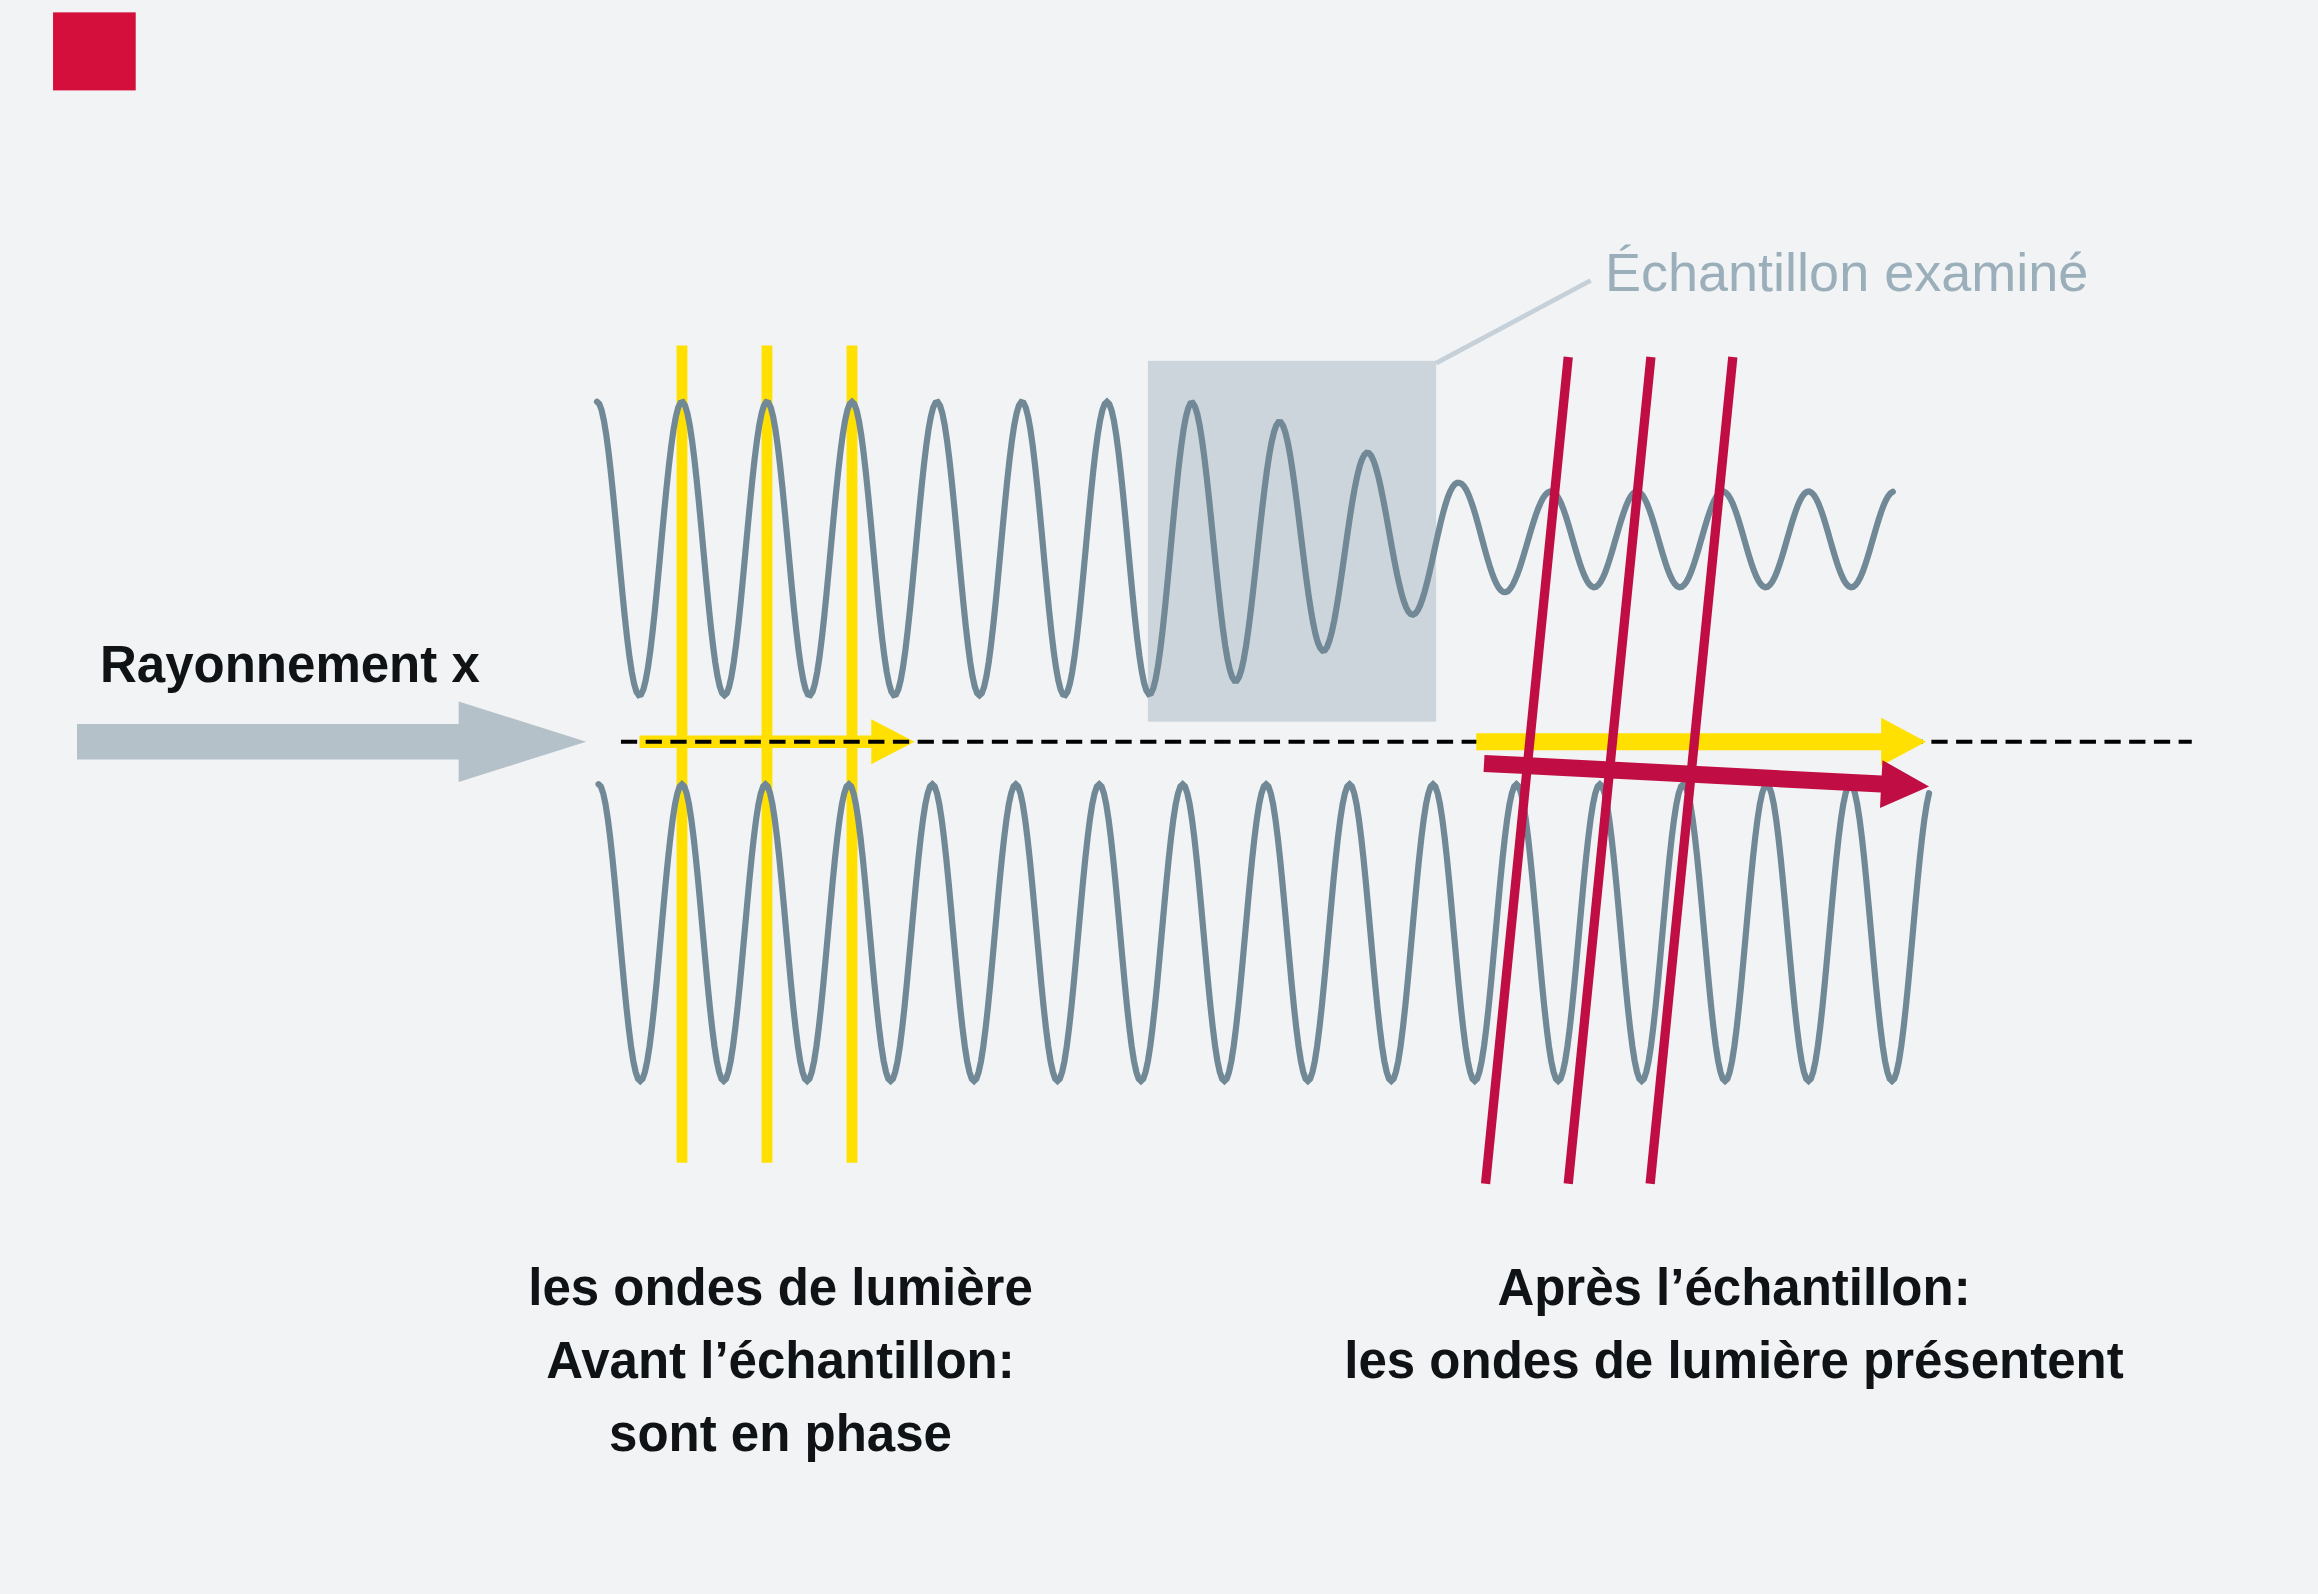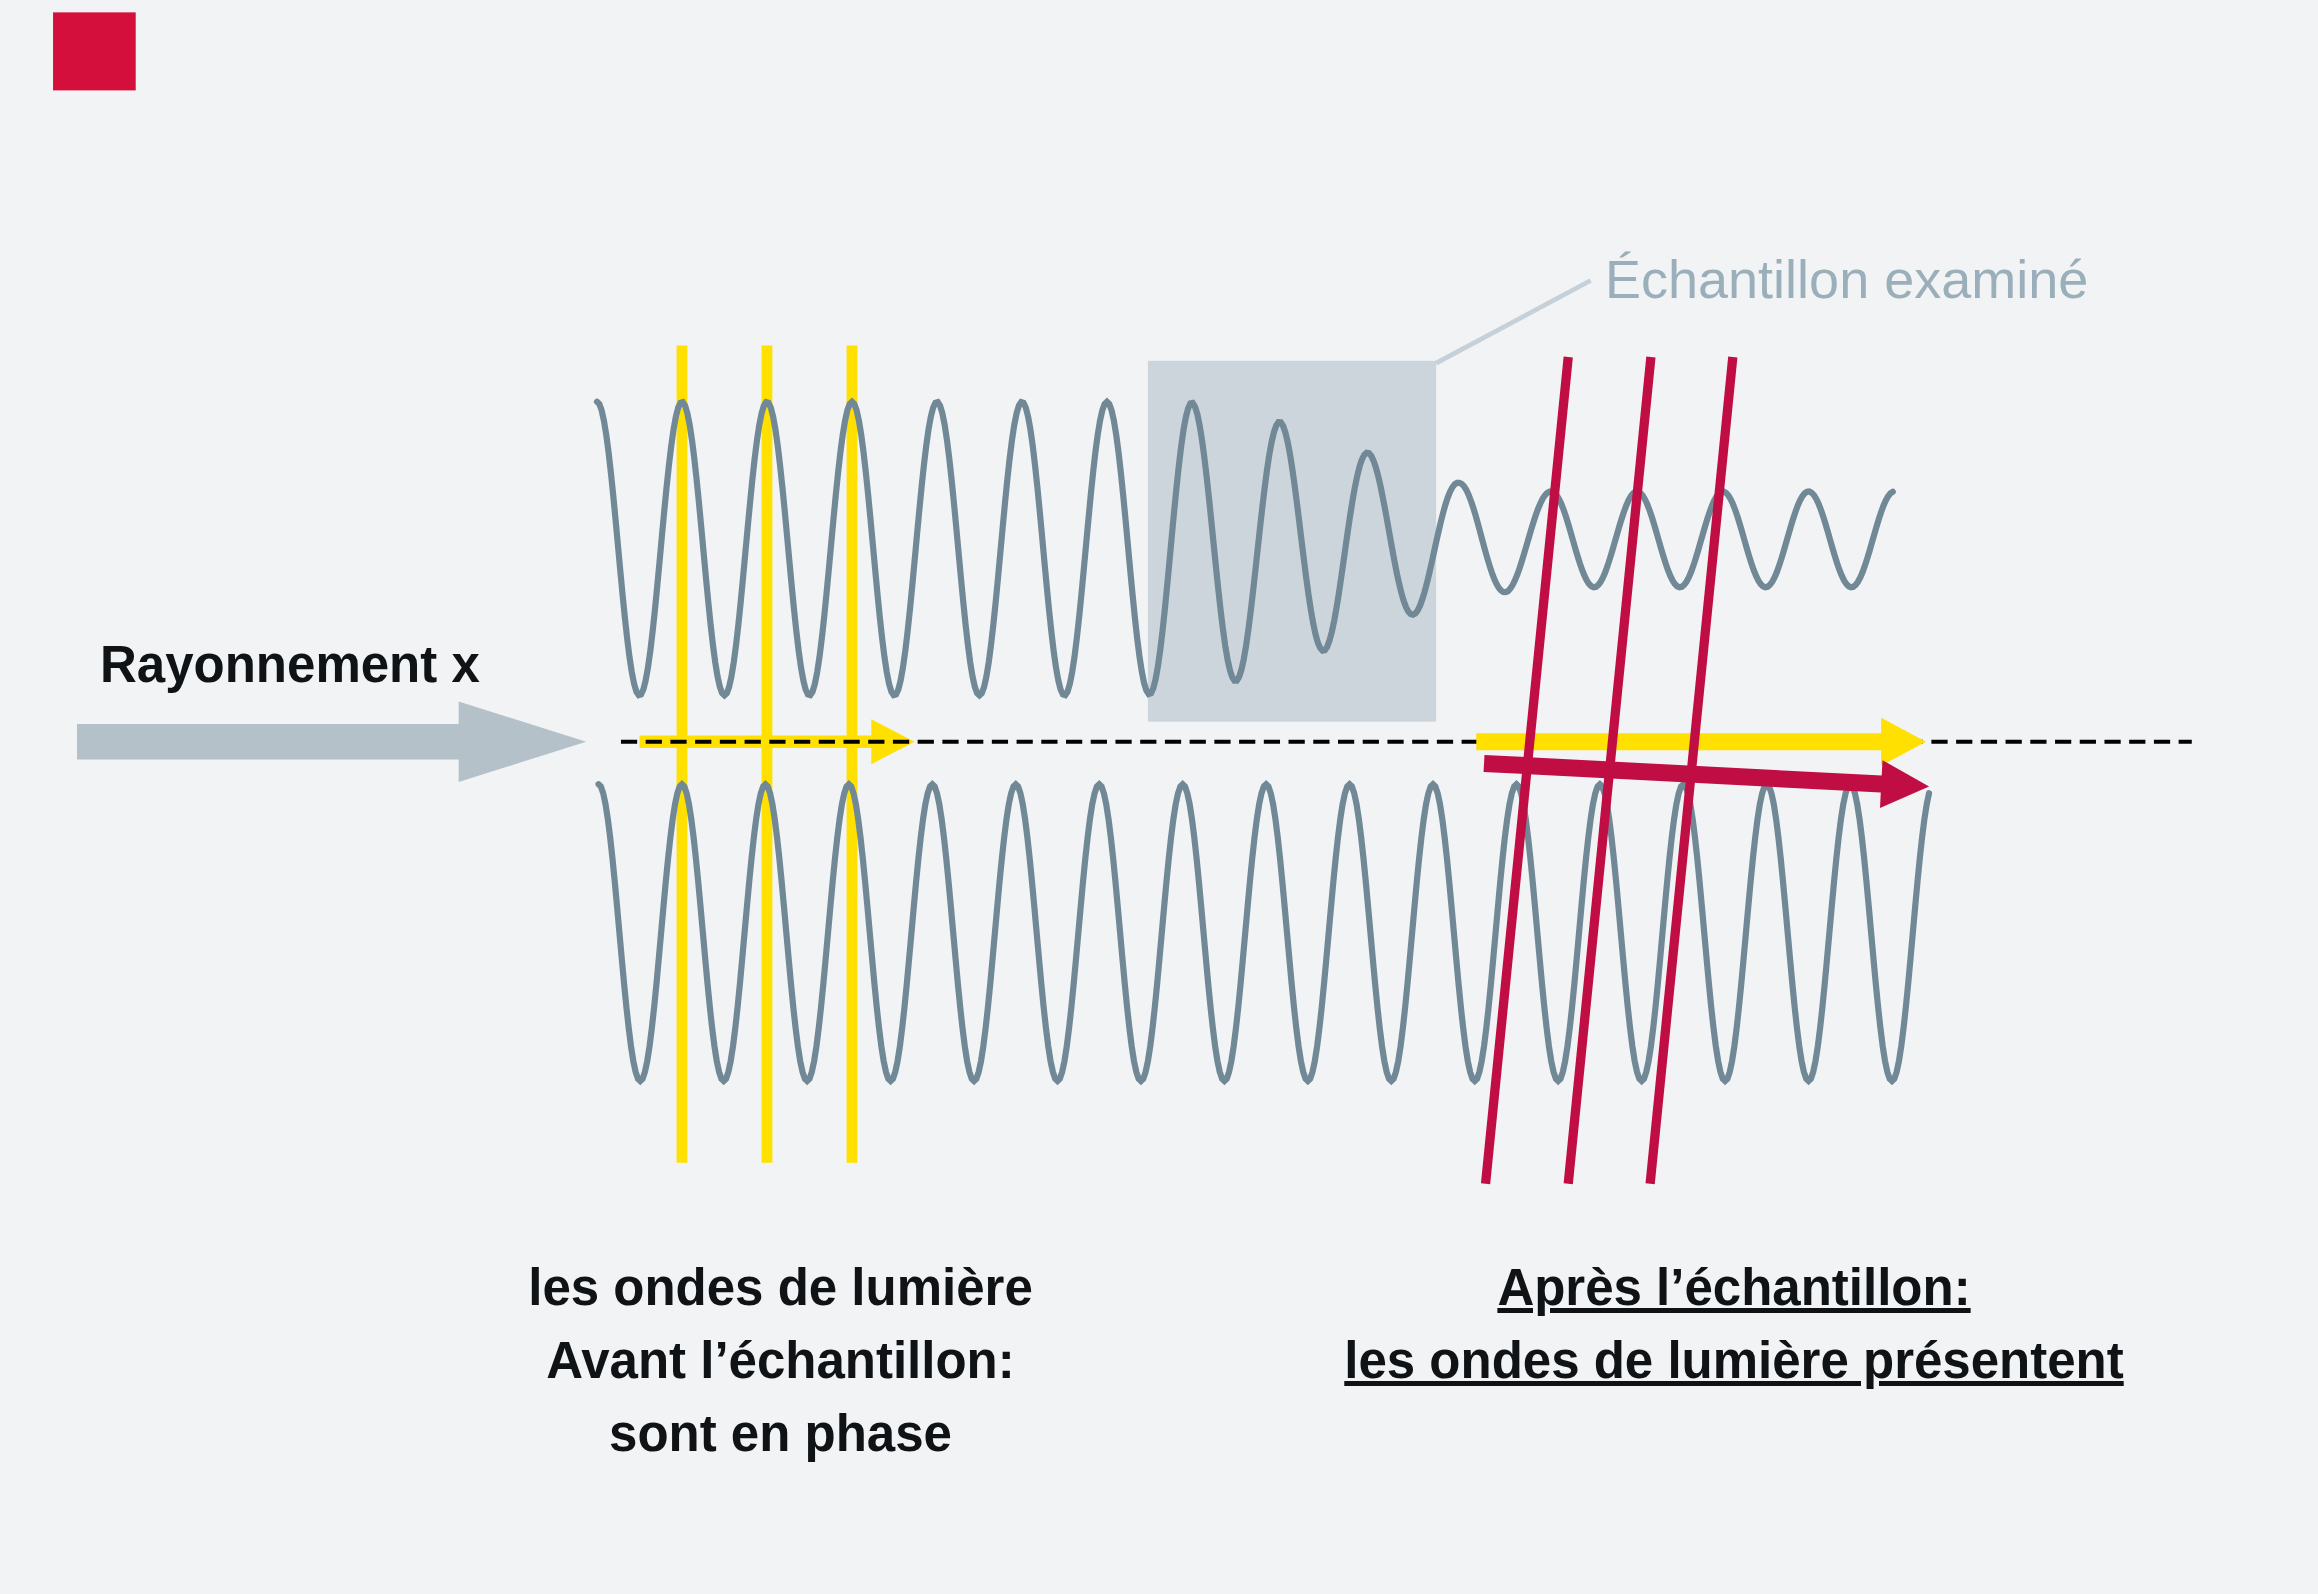--- a/index.html
+++ b/index.html
@@ -45,26 +45,26 @@
       <polygon points="1910.0,971.0 2434.0,971.0 2434.0,991.0 2492.0,960.0 2434.0,929.0 2434.0,949.0 1910.0,949.0" fill="#ffe000"></polygon>
       <line x1="2029" y1="462" x2="1922" y2="1532" stroke="#c00e44" stroke-width="12"></line>
       <line x1="2136" y1="462" x2="2029" y2="1532" stroke="#c00e44" stroke-width="12"></line>
       <line x1="2242" y1="462" x2="2135" y2="1532" stroke="#c00e44" stroke-width="12"></line>
       <polygon points="1919.4,999.0 2433.5,1025.8 2432.5,1045.7 2496.0,1018.0 2435.7,983.8 2434.7,1003.8 1920.6,977.0" fill="#c00e44"></polygon>
       <polygon points="99.0,983.0 593.0,983.0 593.0,1012.0 758.0,960.0 593.0,908.0 593.0,937.0 99.0,937.0" fill="#b5c1c9"></polygon>
       <rect x="68" y="16" width="107" height="101" fill="#d40f3c"></rect>
     </svg>
 
   <div class="txt radiation-label" style="color: rgb(16, 19, 22);">Rayonnement x</div>
-  <div class="txt sample-label" style="color: rgb(155, 175, 187); margin-top: 7px;">Échantillon examiné</div>
+  <div class="txt sample-label" style="color: rgb(155, 175, 187);">Échantillon examiné</div>
 
   <div class="caption caption-before" style="color: rgb(16, 19, 22);">
     <div>les ondes de lumière</div>
     <div>Avant l’échantillon:</div>
     <div>sont en phase</div>
   </div>
 
-  <div class="caption caption-after" style="color: rgb(16, 19, 22); text-decoration: underline;">
+  <div class="caption caption-after" style="color: rgb(16, 19, 22);">
     <div>Après l’échantillon:</div>
     <div>les ondes de lumière présentent</div>
   </div>
 </div>
 
 
 </body></html>

